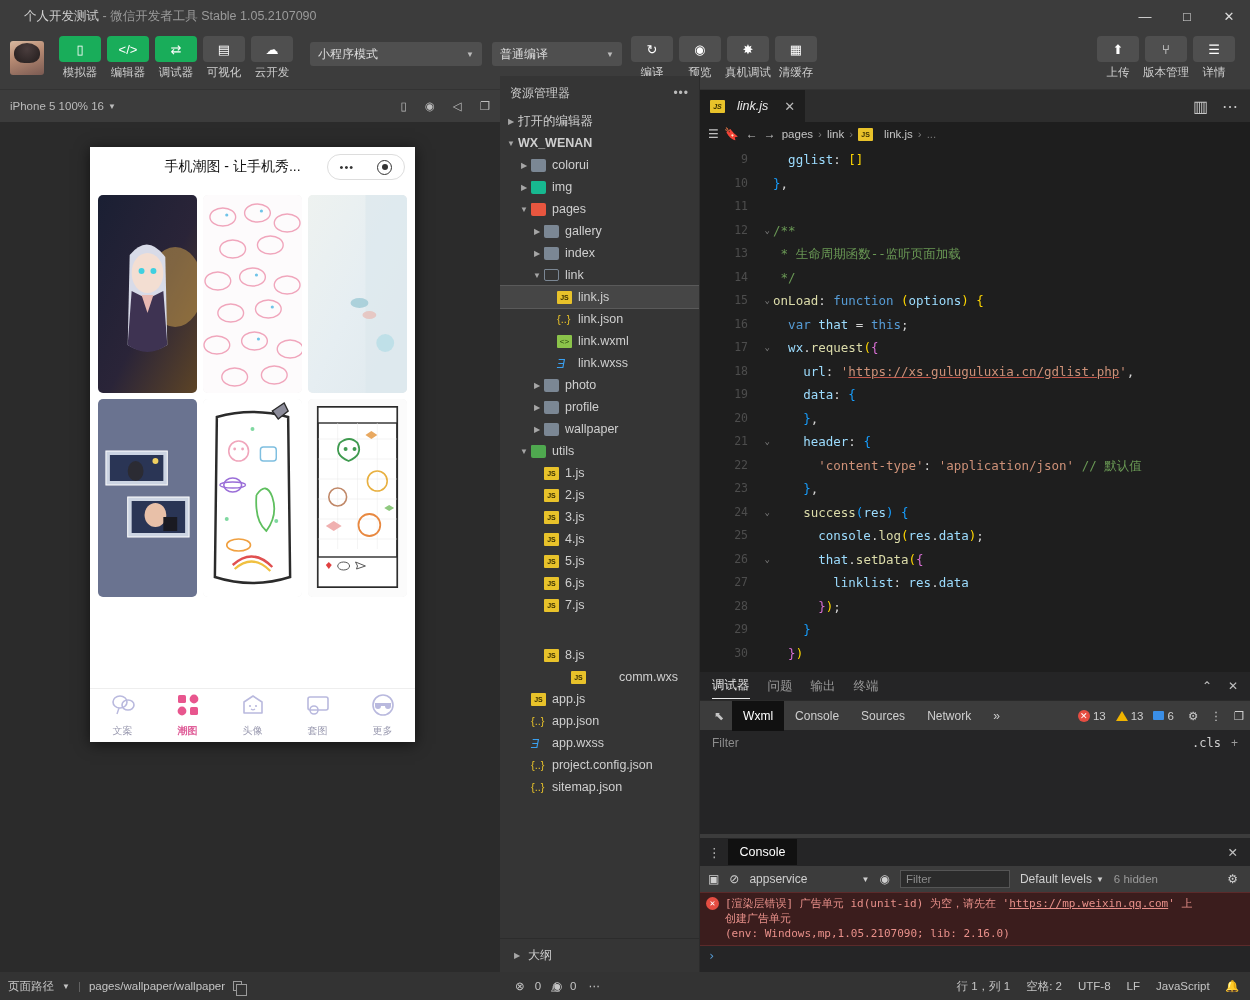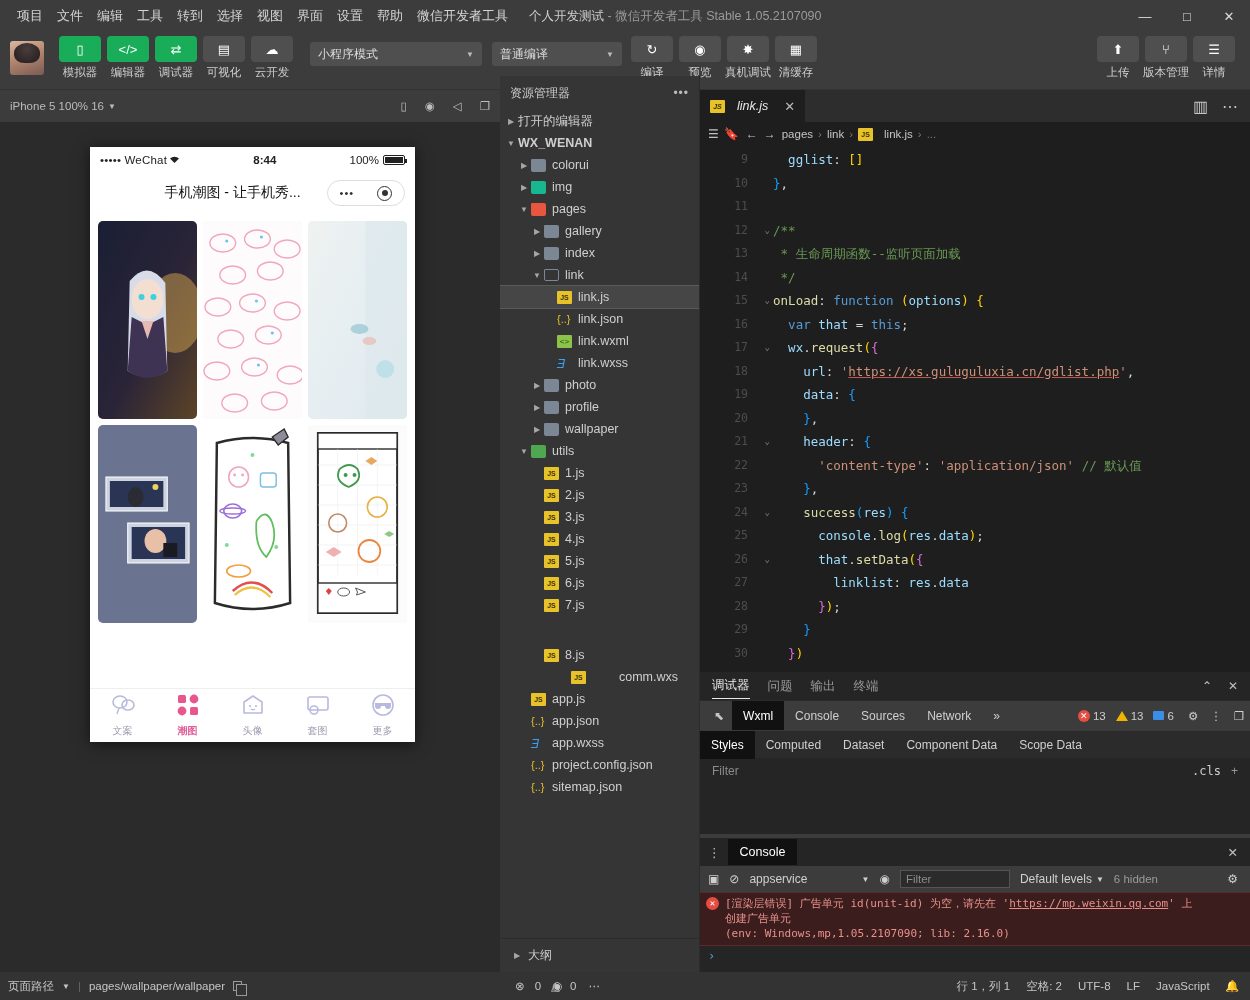--- a/index.html
+++ b/index.html
@@ -216,33 +216,20 @@
   .copy-ico { display:inline-block; width:9px;height:10px;border:1px solid #9a9a9a; position:relative;}
   .copy-ico::after{content:"";position:absolute;left:2px;top:2px;width:9px;height:10px;border:1px solid #9a9a9a;background:#333;}
   .eye { font-size:12px; }
 </style>
 </head>
 <body>
 
 <div id="app">
 
   <div class="titlebar">
-    <div id="menus" style="display: flex;">
-        <div class="menu-item">项目</div>
-        <div class="menu-item">文件</div>
-        <div class="menu-item">编辑</div>
-        <div class="menu-item">工具</div>
-        <div class="menu-item">转到</div>
-        <div class="menu-item">选择</div>
-        <div class="menu-item">视图</div>
-        <div class="menu-item">界面</div>
-        <div class="menu-item">设置</div>
-        <div class="menu-item">帮助</div>
-        <div class="menu-item">微信开发者工具</div>
-      </div>
     <div class="win-title">
       <span class="proj">个人开发测试</span>
       <span>-</span>
       <span>微信开发者工具</span>
       <span>Stable 1.05.2107090</span>
     </div>
     <div class="wincontrols">
       <div class="wc">—</div>
       <div class="wc">□</div>
       <div class="wc close">✕</div>
@@ -321,31 +308,20 @@
     <div class="icons">
       <span>▯</span>
       <span>◉</span>
       <span>◁</span>
       <span>❐</span>
     </div>
   </div>
 
   <div class="simpane">
     <div class="phone">
-      <div class="ph-status">
-        <span class="carrier">••••• WeChat</span>
-        <span style="margin-left:2px;">
-          <svg width="11" height="9" viewBox="0 0 11 9">
-              <path d="M5.5 8 L1 3.5 A6.4 6.4 0 0 1 10 3.5 Z" fill="#222"></path>
-            </svg>
-        </span>
-        <span class="time">8:44</span>
-        <span>100%</span>
-        <span class="battery"></span>
-      </div>
       <div class="ph-nav">
         <span class="ttl">手机潮图 - 让手机秀...</span>
         <div class="capsule">
           <span class="dots">•••</span>
           <span class="circ"></span>
         </div>
       </div>
       <div class="ph-body">
         <div class="grid3">
           <div class="card">
@@ -775,27 +751,20 @@
         </span>
         <span class="cbadge">
           <span class="sq-info"></span>
           <span>6</span>
         </span>
         <span style="margin-left:10px;">⚙</span>
         <span style="margin-left:8px;">⋮</span>
         <span style="margin-left:8px;">❐</span>
       </span>
     </div>
-    <div class="styles-bar" id="styles-tabs">
-        <span class="st-tab act">Styles</span>
-        <span class="st-tab">Computed</span>
-        <span class="st-tab">Dataset</span>
-        <span class="st-tab">Component Data</span>
-        <span class="st-tab">Scope Data</span>
-      </div>
     <div class="filter-row">
       <span>Filter</span>
       <span class="cls">.cls</span>
       <span class="plus">+</span>
     </div>
   </div>
 
   <div class="console">
     <div class="con-head">
       <span class="kebab">⋮</span>

